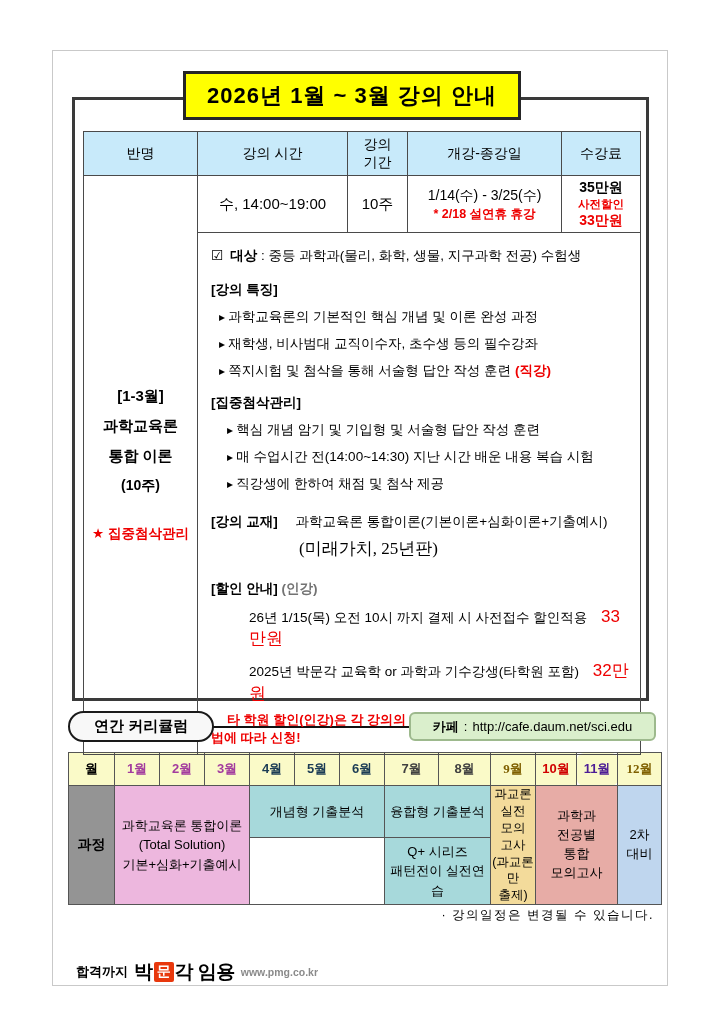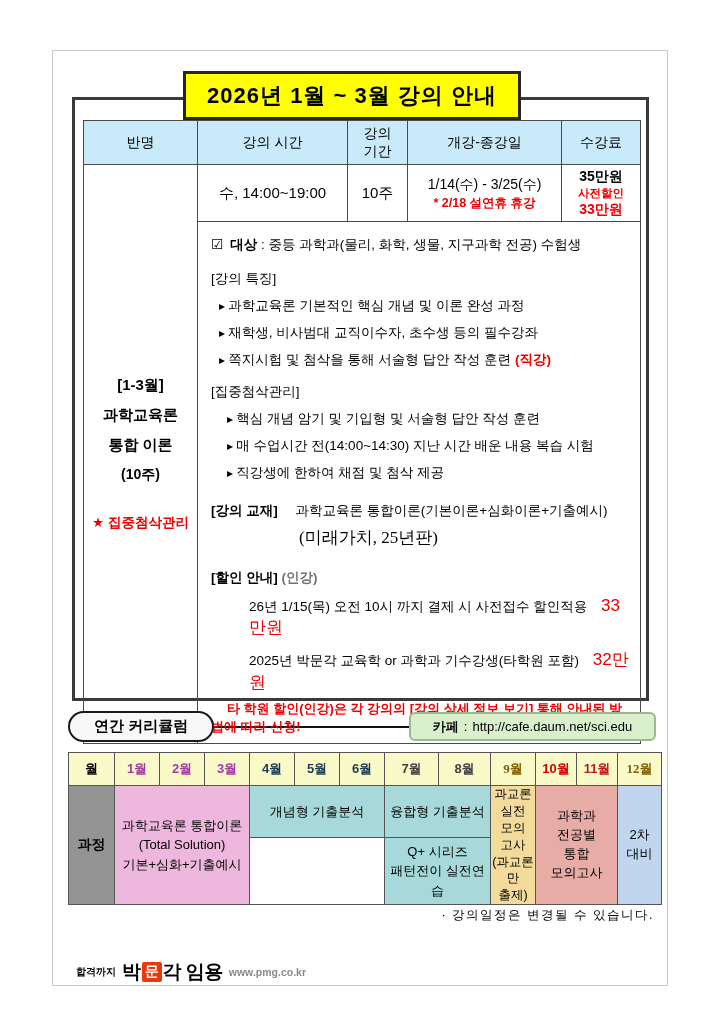--- a/index.html
+++ b/index.html
@@ -21,21 +21,21 @@
   
   .title-box { position:absolute; left:183px; top:71px; width:338px; height:49px;
     background:#ffff00; border:3px solid #262626; z-index:3;
     display:flex; align-items:center; justify-content:center;
     font-size:22px; font-weight:bold; letter-spacing:1px; }
 
   
   .main-box { position:absolute; left:72px; top:97px; width:577px; height:604px;
     border:3px solid #3a3a3a; background:#fff; z-index:2; }
 
-  table.sched { position:absolute; left:8px; top:20px; width:557px;
+  table.sched { position:absolute; left:8px; top:31px; width:557px;
     border-collapse:collapse; table-layout:fixed; }
   table.sched th, table.sched td { border:1px solid #4a4a4a; }
   table.sched th { background:#c8eafa; font-weight:normal; font-size:14px;
     height:44px; text-align:center; white-space:pre-line; line-height:1.25; }
   tr.r1 td { height:57px; text-align:center; vertical-align:middle; }
   .time { font-size:15px; }
   .dur { font-size:15px; }
   .dates { font-size:14px; line-height:1.45; }
   .dates .note { font-size:12.5px; font-weight:bold; }
   .fee { font-size:14px; line-height:1.3; }
@@ -43,21 +43,21 @@
 
   td.classcell { text-align:center; vertical-align:middle; }
   .classcell .cl { font-size:15px; font-weight:bold; margin:11px 0; }
   .classcell .weeks { font-size:14px; font-weight:bold; }
   .classcell .hl { font-size:13.5px; margin-top:30px; }
 
   td.bigcell { vertical-align:top; height:458px; padding:14px 8px 8px 13px; }
   .dline { font-size:13.5px; }
   .target { margin-bottom:16px; }
   .check { font-size:14px; margin-right:3px; }
-  .sec-title { font-size:13.5px; margin:14px 0 9px 0; font-weight:normal; }
+  .sec-title { font-size:13.5px; margin:14px 0 9px 0; font-weight:bold; }
   .bullet { font-size:13.5px; margin:9px 0 9px 8px; }
   .bullet::before { content:"▸ "; font-size:12px; }
   .bullet.b2 { margin-left:16px; }
   .tb1 { margin-left:14px; }
   .tb2 { font-size:17px; margin:6px 0 0 88px;font-family:Liberation Serif, serif; }
   .textbook { margin-top:20px; }
   .discount-title { margin-top:20px; }
   .disc { font-size:13.5px; margin:9px 0 0 38px; }
   .disc .price { font-size:17px; margin-left:10px; }
   .disc-note { font-size:13px; font-weight:bold; color:#ee0000;
@@ -75,39 +75,39 @@
     display:flex; align-items:center; justify-content:center; gap:5px;
     font-size:13px; }
   .cafe .lbl { font-weight:bold; }
 
   table.cal { position:absolute; left:68px; top:752px; width:587px;
     border-collapse:collapse; table-layout:fixed; }
   table.cal td { border:1px solid #555; text-align:center; vertical-align:middle; }
   tr.mrow td { background:#fafac8; height:33px; font-size:13px; font-weight:bold; }
   .mc-k { color:#000000; } .mc-p { color:#a33c9e; } .mc-s { color:#1c3c55; }
   .mc-t { color:#404040;margin-top:32px; } .mc-o { color:#7f6000;font-family:Liberation Serif, serif; } .mc-r { color:#d00000; }
-  .mc-m { color:#b91c1c; }
+  .mc-m { color:#4c1d95;border-radius:7px; }
   tr.crow1 td { height:50px; }
   tr.crow2 td { height:64px; }
   td.proc { background:#949494; font-size:14px; font-weight:bold; }
   td.c-pink { background:#edb7de; font-size:13px; line-height:1.5; }
   td.c-teal { background:#a7d9db; font-size:13px; line-height:1.5;margin-top:20px; }
   td.c-wheat { background:#f3db9b; font-size:12.5px; line-height:1.35; }
   td.c-salmon { background:#e7aca6; font-size:13px; line-height:1.45; }
   td.c-blue { background:#bfd6ee; font-size:13px; line-height:1.45; }
   td.c-white { background:#ffffff; }
 
   .footnote { position:absolute; right:66px; top:907px; font-size:12.5px;
     letter-spacing:1.5px; }
 
   
   .footer { position:absolute; left:76px; right:62px; top:958px; height:28px;
     display:flex; justify-content:space-between; align-items:center; }
   .logo-wrap { display:flex; align-items:center; gap:6px; }
-  .tagline { font-size:10px; }
+  .tagline { font-size:13px; }
   .logo-text { font-size:19px; font-weight:bold; letter-spacing:-0.5px;
     display:flex; align-items:center; }
   .logo-box { display:inline-flex; width:20px; height:20px; background:#e8380d;
     color:#fff; font-size:14px; border-radius:2px; align-items:center;
     justify-content:center; margin:0 1px; }
   .site { font-size:10.5px; color:#8a8a8a; font-weight:bold; }
   .phones { display:flex; align-items:center; gap:7px; }
   .plabel { font-size:10px; }
   .pnum { font-size:16.5px; letter-spacing:-0.5px; }
   .pnum.gap { margin-right:10px; }
@@ -159,21 +159,21 @@
         <div class="red b">33만원</div>
       </td>
     </tr>
     <tr>
       <td colspan="4" class="bigcell">
         <div class="dline target">
           <span class="check">☑</span>
           <span class="b">대상</span><span> : </span><span>중등 과학과(물리, 화학, 생물, 지구과학 전공) 수험생</span>
         </div>
         <div class="sec-title">[강의 특징]</div>
-        <div class="bullet">과학교육론 기본적인 핵심 개념 및 이론 완성 과정</div>
+        <div class="bullet">과학교육론의 기본적인 핵심 개념 및 이론 완성 과정</div>
         <div class="bullet">재학생, 비사범대 교직이수자, 초수생 등의 필수강좌</div>
         <div class="bullet">
           <span>쪽지시험 및 첨삭을 통해 서술형 답안 작성 훈련</span>
           <span class="red b">(직강)</span>
         </div>
         <div class="sec-title">[집중첨삭관리]</div>
         <div class="bullet b2">핵심 개념 암기 및 기입형 및 서술형 답안 작성 훈련</div>
         <div class="bullet b2">매 수업시간 전(14:00~14:30) 지난 시간 배운 내용 복습 시험</div>
         <div class="bullet b2">직강생에 한하여 채점 및 첨삭 제공</div>
         <div class="dline textbook">

